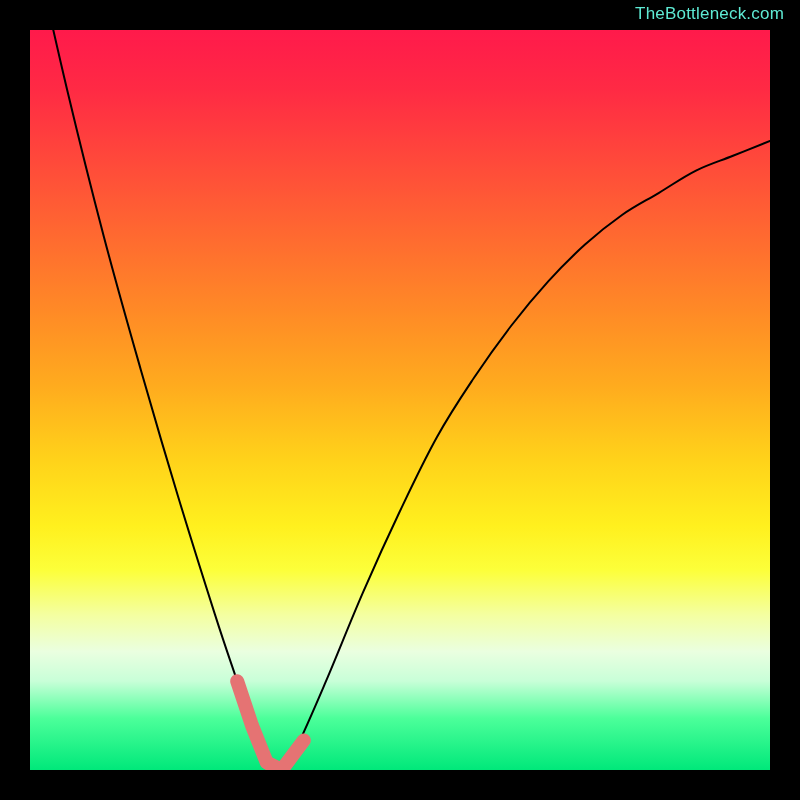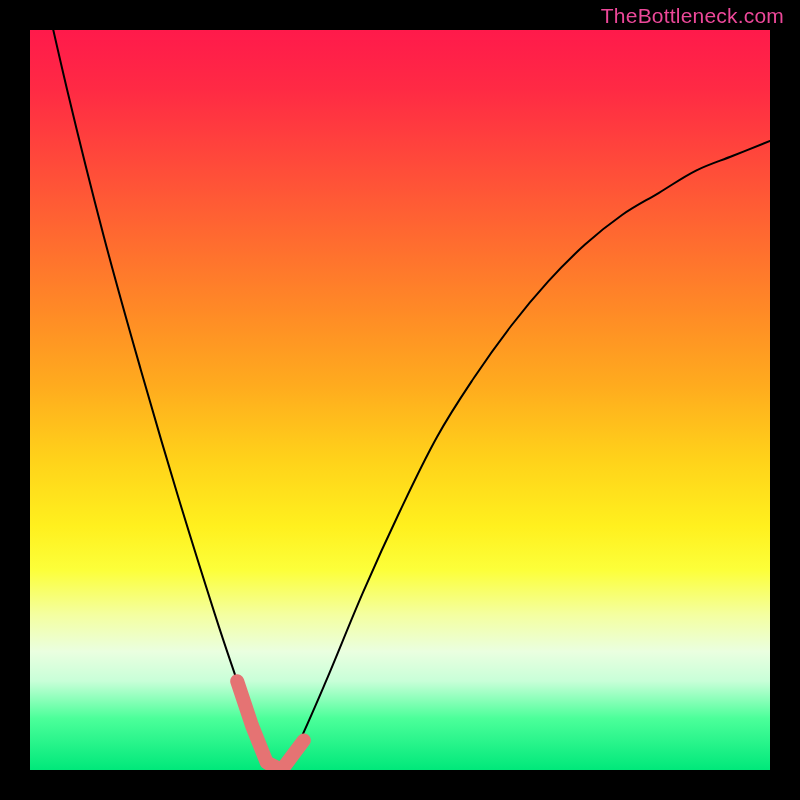--- a/index.html
+++ b/index.html
@@ -40,22 +40,22 @@
       #f4ffa0 79%,
       #eaffe0 84%,
       #c8ffd8 88%,
       #4cff9a 93%,
       #00e87a 100%);
   }
   .watermark {
     position: absolute;
     top: 4px;
     right: 16px;
-    color: #ec4899;
-    font-size: 21px;
+    color: #5eead4;
+    font-size: 17px;
     font-weight: 500;
     letter-spacing: 0.2px;
     user-select: none;
   }
   svg.overlay {
     position: absolute;
     inset: 0;
   }
   .curve {
     fill: none;

